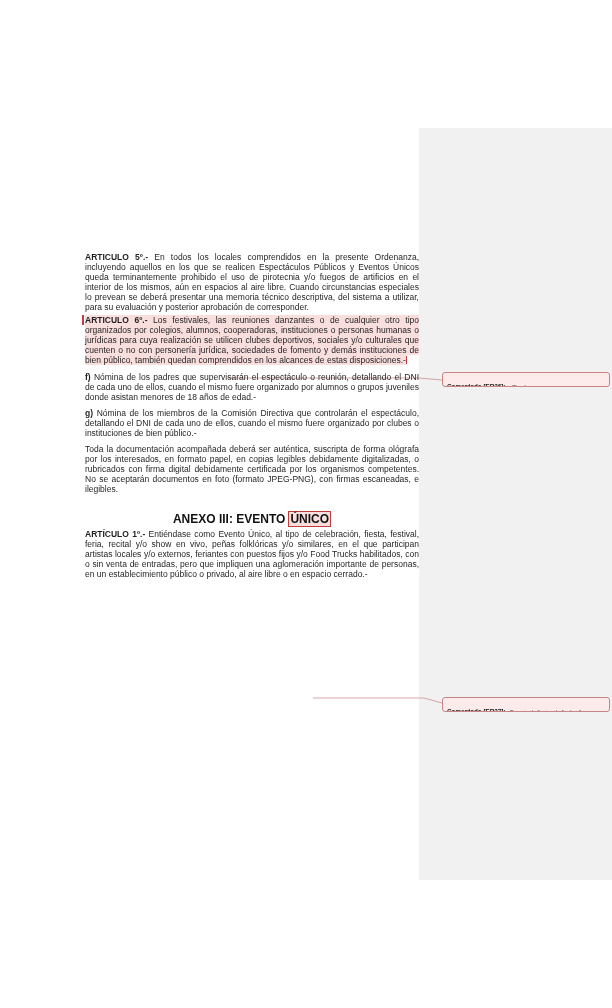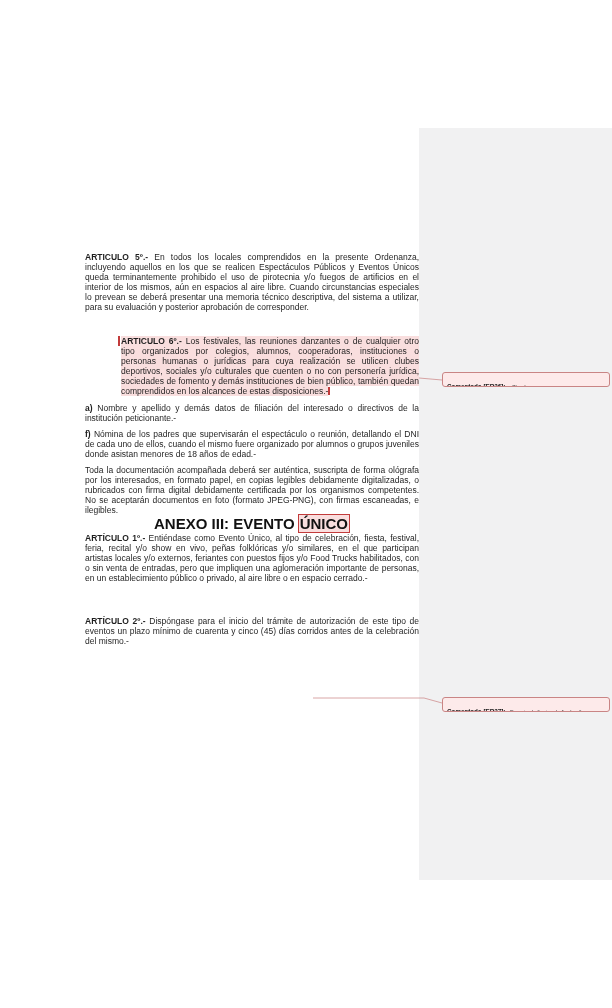--- a/index.html
+++ b/index.html
@@ -9,41 +9,41 @@
   }
   .markup-area{
     position:absolute;left:419px;top:128px;width:193px;height:752px;
     background:#f1f1f2;
   }
   .text-column{
     position:absolute;left:85px;top:252px;width:334px;
     color:#1f1f1f;font-size:8.5px;line-height:10px;text-align:justify;
   }
   .text-column p{margin:0 0 6px 0;}
-  p.p5{margin-bottom:24px;}
-  p.p6{margin-bottom:7px;position:relative;margin-left:36px;}
+  p.p5{margin-bottom:3px;}
+  p.p6{margin-bottom:7px;position:relative;}
   p.p6 .hl{background:#f9dede;}
   p.p6::before{
     content:"";position:absolute;left:-3px;top:0;width:1.5px;height:10px;
     background:#c23b3b;
   }
   .end-tick{
     display:inline-block;width:1.5px;height:8px;background:#c23b3b;
     vertical-align:-1px;
   }
   .lead{font-weight:bold;}
-  p.closing{margin-bottom:3px;}
+  p.closing{margin-bottom:20px;}
   h2.anexo{
-    margin:0 0 4px 0;text-align:center;font-size:15px;line-height:11px;
+    margin:0 0 4px 0;text-align:center;font-size:12px;line-height:11px;
     font-weight:bold;color:#111;
   }
   h2.anexo .marked{
     background:#f9dede;border:1px solid #c23b3b;padding:0 1px;margin-left:3px;
   }
-  p.art1{margin-bottom:33px;}
+  p.art1{margin-bottom:24px;}
   .comment-box{
     position:absolute;left:442px;width:168px;height:15px;box-sizing:border-box;
     background:#fdeaea;border:1px solid #c98585;border-radius:3px;
     padding:2px 4px;white-space:nowrap;overflow:hidden;
   }
   .comment-box .c-label{font-weight:bold;font-size:6.3px;color:#1a1a1a;}
   .comment-box .c-text{font-size:5.3px;color:#3a3a3a;}
   #comment-er26{top:372px;}
   #comment-er27{top:697px;}
   svg.connectors{
@@ -60,30 +60,29 @@
   <polyline points="227,378 419,378 442,380" fill="none" stroke="#cf8f8f" stroke-width="0.8"></polyline>
   <polyline points="313,698 424,698 442,703" fill="none" stroke="#cf8f8f" stroke-width="0.8"></polyline>
 </svg>
 
 <div class="text-column">
 
   <p class="p5"><span class="lead">ARTICULO 5º.-</span><span> En todos los locales comprendidos en la presente Ordenanza, incluyendo aquellos en los que se realicen Espectáculos Públicos y Eventos Únicos queda terminantemente prohibido el uso de pirotecnia y/o fuegos de artificios en el interior de los mismos, aún en espacios al aire libre. Cuando circunstancias especiales lo prevean se deberá presentar una memoria técnico descriptiva, del sistema a utilizar, para su evaluación y posterior aprobación de corresponder.</span></p>
 
   <p class="p6"><span class="hl lead">ARTICULO 6º.-</span><span class="hl"> Los festivales, las reuniones danzantes o de cualquier otro tipo organizados por colegios, alumnos, cooperadoras, instituciones o personas humanas o jurídicas para cuya realización se utilicen clubes deportivos, sociales y/o culturales que cuenten o no con personería jurídica, sociedades de fomento y demás instituciones de bien público, también quedan comprendidos en los alcances de estas disposiciones.-</span><span class="end-tick"></span></p>
 
-  <p><span class="lead">a)</span><span> Nombre y apellido y demás datos de filiación del interesado o directivos de la institución peticionante.-</span></p>
   <p><span class="lead">f)</span><span> Nómina de los padres que supervisarán el espectáculo o reunión, detallando el DNI de cada uno de ellos, cuando el mismo fuere organizado por alumnos o grupos juveniles donde asistan menores de 18 años de edad.-</span></p>
+  <p><span class="lead">g)</span><span> Nómina de los miembros de la Comisión Directiva que controlarán el espectáculo, detallando el DNI de cada uno de ellos, cuando el mismo fuere organizado por clubes o instituciones de bien público.-</span></p>
 
   <p class="closing">Toda la documentación acompañada deberá ser auténtica, suscripta de forma ológrafa por los interesados, en formato papel, en copias legibles debidamente digitalizadas, o rubricados con firma digital debidamente certificada por los organismos competentes. No se aceptarán documentos en foto (formato JPEG-PNG), con firmas escaneadas, e ilegibles.</p>
 
   <h2 class="anexo"><span>ANEXO III: EVENTO</span><span class="marked">ÚNICO</span></h2>
 
   <p class="art1"><span class="lead">ARTÍCULO 1º.-</span><span> Entiéndase como Evento Único, al tipo de celebración, fiesta, festival, feria, recital y/o show en vivo, peñas folklóricas y/o similares, en el que participan artistas locales y/o externos, feriantes con puestos fijos y/o Food Trucks habilitados, con o sin venta de entradas, pero que impliquen una aglomeración importante de personas, en un establecimiento público o privado, al aire libre o en espacio cerrado.-</span></p>
 
-  <p><span class="lead">ARTÍCULO 2º.-</span><span> Dispóngase para el inicio del trámite de autorización de este tipo de eventos un plazo mínimo de cuarenta y cinco (45) días corridos antes de la celebración del mismo.-</span></p>
 
 </div>
 
 <div class="comment-box" id="comment-er26"><span class="c-label">Comentado [ER26]:</span>
   <span class="c-text">¡Chan!</span></div>
 
 <div class="comment-box" id="comment-er27"><span class="c-label">Comentado [ER27]:</span>
   <span class="c-text">Decreto de fiestas de fin de año</span></div>
 
 </body></html>

